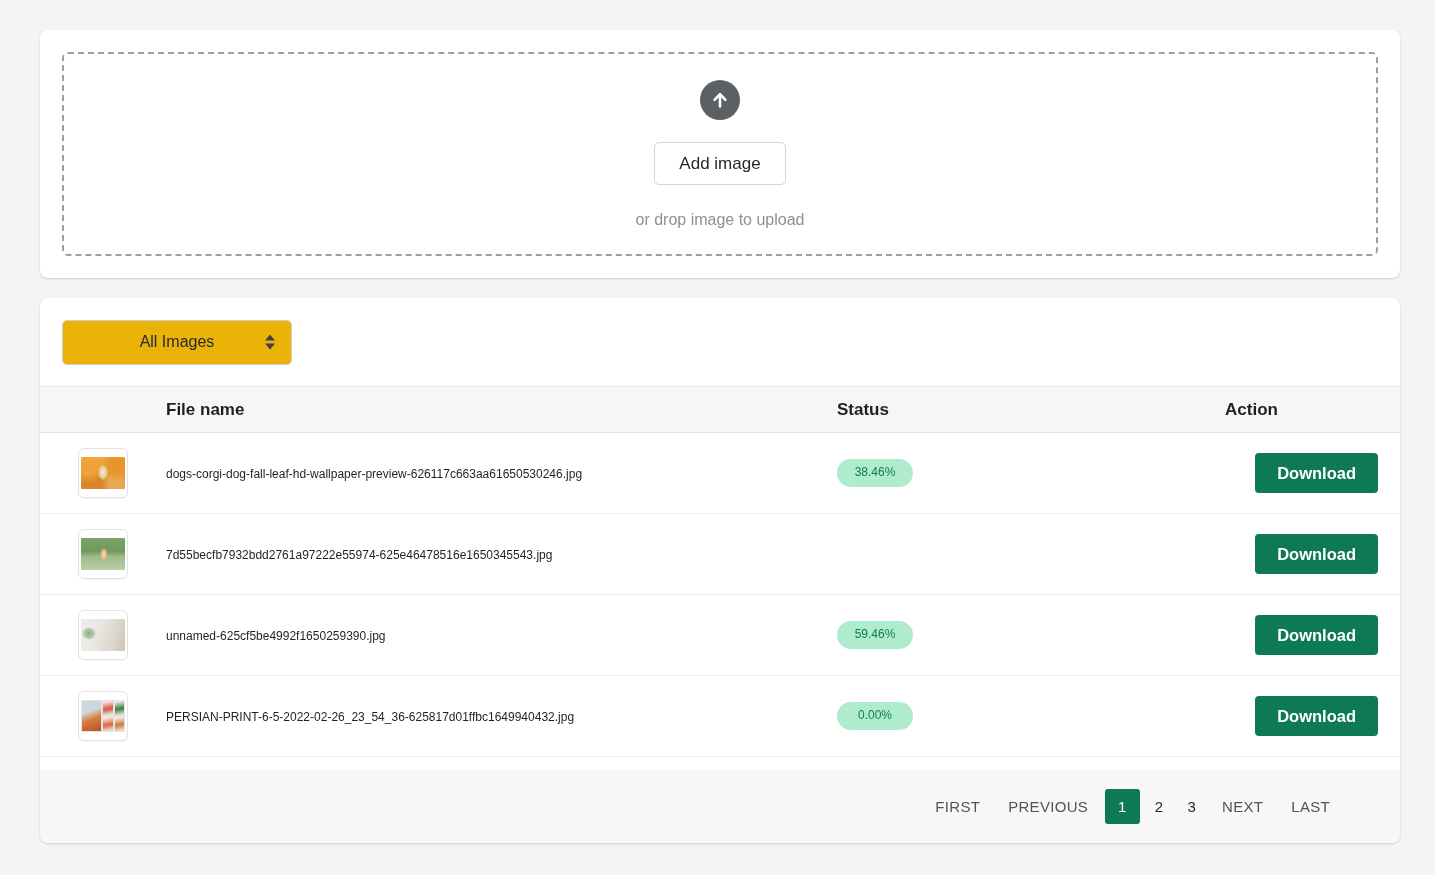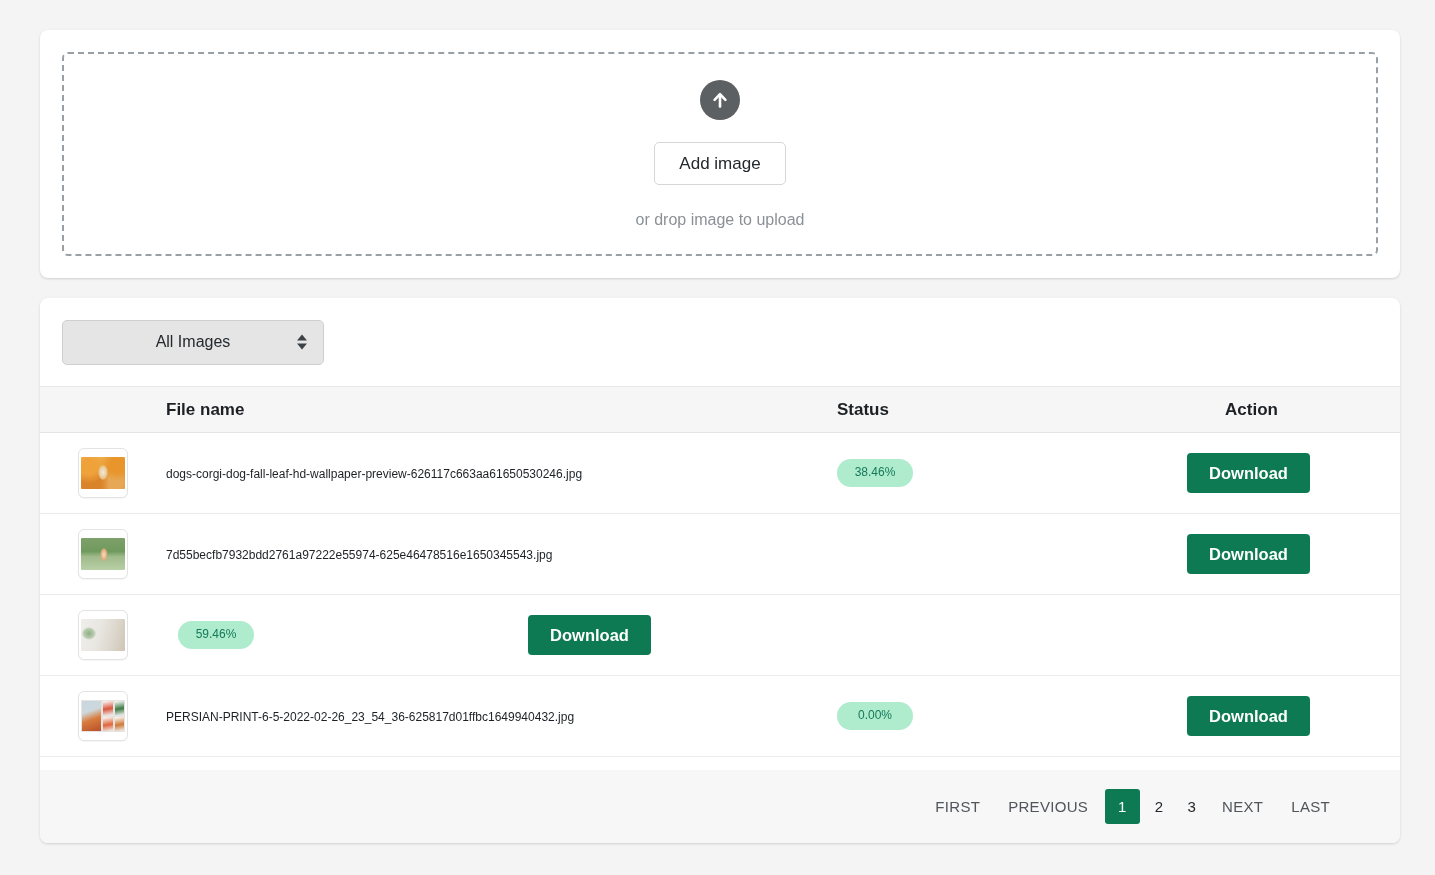--- a/index.html
+++ b/index.html
@@ -99,24 +99,24 @@
     border: none; outline: none;
     flex: 1 1 auto;
     font-size: 16px;
     font-family: "Liberation Sans", sans-serif;
     color: #24292e;
     background: transparent;
   }
   .search-input::placeholder { color: #85898d; }
   .select-wrap {
     position: relative;
-    width: 262px; height: 45px;
+    width: 230px; height: 45px;
     border: 1px solid #cfcfcf;
     border-radius: 5px;
-    background: #e5e5e5;
+    background: #eab308;
     display: flex;
     align-items: center;
     justify-content: center;
   }
   .select-value {
     font-size: 16px;
     color: #24292e;
   }
   .select-arrows {
     position: absolute;
@@ -224,21 +224,21 @@
     color: #14795a;
     font-size: 12px;
     padding: 7px 14px 8px;
     border-radius: 14px;
     min-width: 76px;
     text-align: center;
     line-height: 1.05;
   }
   .status-cell { padding-left: 12px; }
 
-  .dl-wrap { display: flex; justify-content: center; padding-right: 28px; }
+  .dl-wrap { display: flex; justify-content: flex-end; padding-right: 22px; }
   .dl-btn {
     background: #0e7a53;
     color: #ffffff;
     border: none;
     border-radius: 4px;
     font-size: 16.5px;
     font-weight: bold;
     font-family: "Liberation Sans", sans-serif;
     padding: 11px 22px;
     cursor: pointer;
@@ -352,20 +352,23 @@
           </div>
         </div>
       </div>
 
       <div class="row">
         <div class="c-thumb">
           <div class="thumb">
             <div class="img art-desk"></div>
           </div>
         </div>
+        <div class="c-name">
+          <span class="file-name">unnamed-625cf5be4992f1650259390.jpg</span>
+        </div>
         <div class="c-status status-cell">
           <span class="badge">59.46%</span>
         </div>
         <div class="c-action">
           <div class="dl-wrap">
             <button class="dl-btn">Download</button>
           </div>
         </div>
       </div>
 

